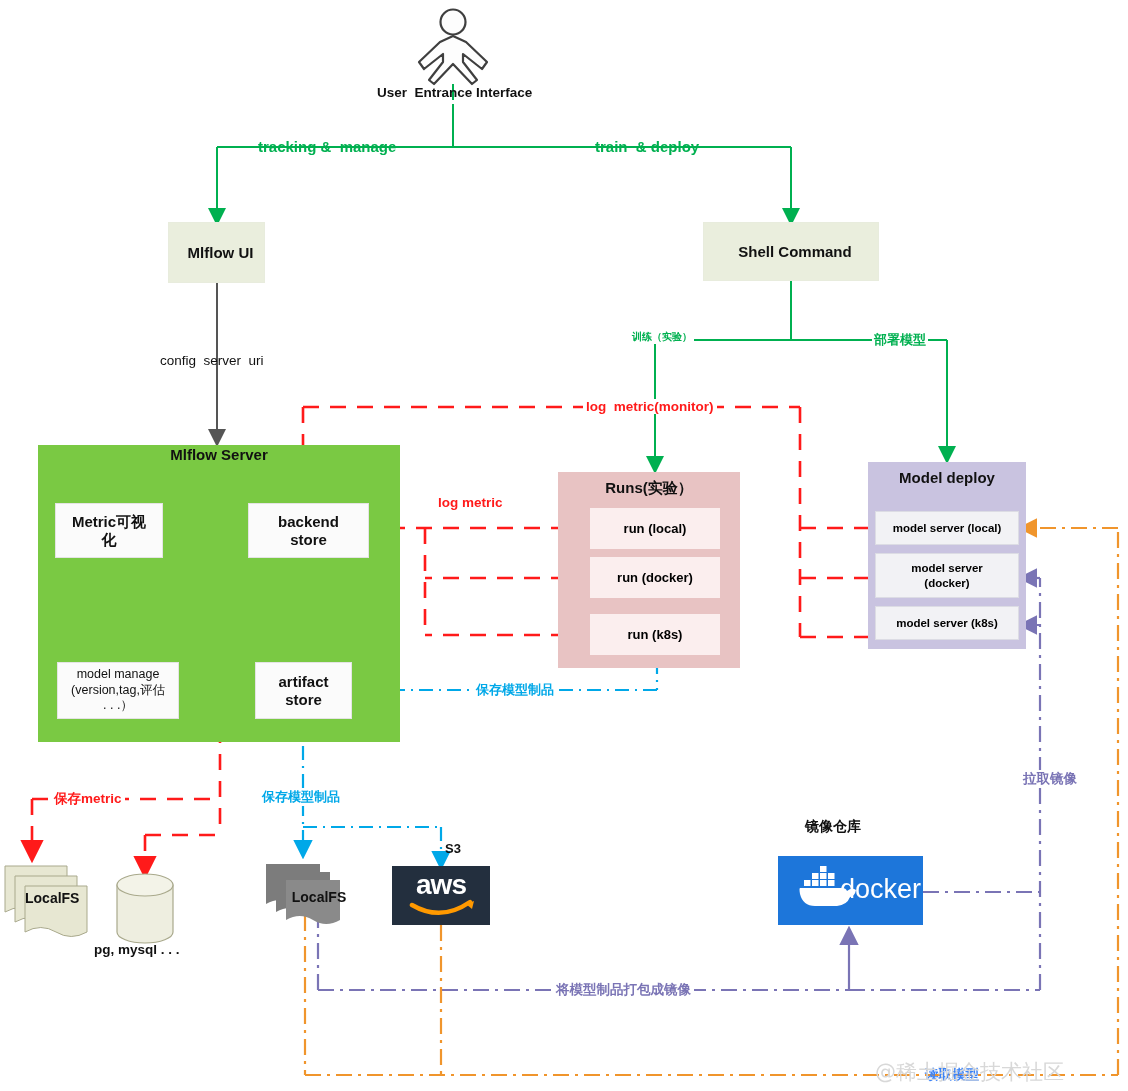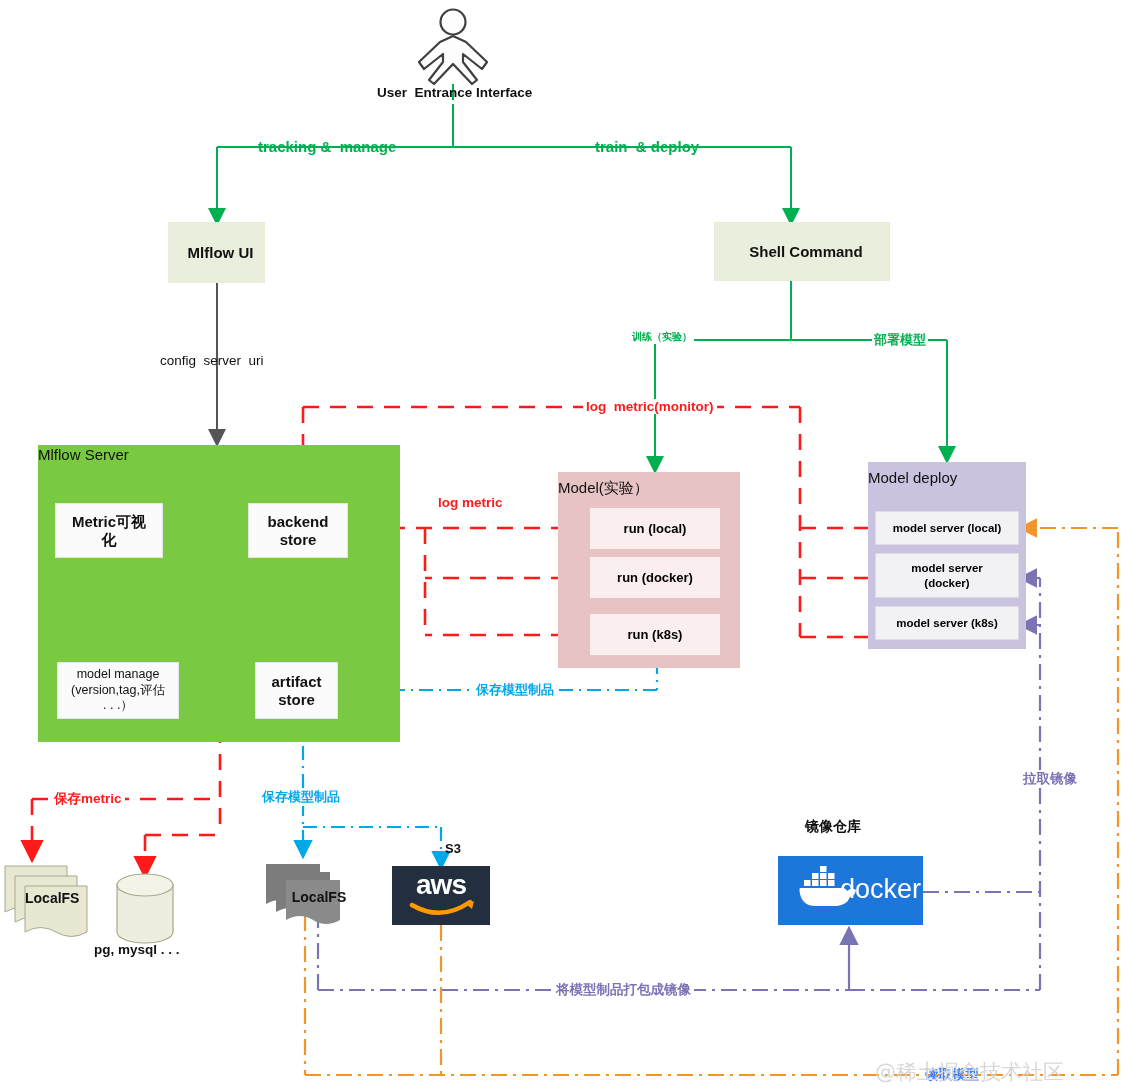--- a/index.html
+++ b/index.html
@@ -9,21 +9,21 @@
   .node{position:absolute;box-sizing:border-box;display:flex;align-items:center;justify-content:center;text-align:center;}
   .lbl{position:absolute;white-space:pre;}
 
   .boxGreenPale{background:#eaeedd;border:1px solid #e8ecdd;font-weight:bold;color:#111;font-size:15px;padding-left:8px;}
   .serverBox{background:#7ac943;}
   .runsBox{background:#e8c3c3;}
   .deployBox{background:#c9c3e0;}
   .innerWhite{background:#fbfbfb;border:1px solid #e4e4e4;font-weight:bold;color:#111;}
   .innerRuns{background:#fbeeee;}
   .innerDeploy{background:#f2f2f5;border:1px solid #dcdce4;}
-  .titleTxt{position:absolute;font-weight:normal;color:#111;white-space:pre;}
+  .titleTxt{position:absolute;font-weight:bold;color:#111;text-align:center;white-space:pre;}
 
   .grn{color:#00b050;font-weight:bold;}
   .red{color:#ff1a1a;font-weight:bold;}
   .cyan{color:#00a8e8;font-weight:bold;}
   .prp{color:#7a74b5;font-weight:bold;}
   .org{color:#3b82f6;font-weight:bold;}
   .blk{color:#111;}
 
   .awsBox{position:absolute;background:#232f3e;}
   .dockerBox{position:absolute;background:#1d76da;}
@@ -148,50 +148,50 @@
   <div class="lbl prp" style="left:1021px;top:770px;font-size:13.5px;background:#fff;padding:0 2px;">拉取镜像</div>
   <div class="lbl org" style="left:925px;top:1066px;font-size:13.5px;">读取模型</div>
   <div class="lbl blk" style="left:445px;top:841px;font-size:13px;font-weight:bold;">S3</div>
 
   <div class="lbl blk" style="left:377px;top:85px;font-size:13.5px;font-weight:bold;">User  Entrance Interface</div>
 
   <div class="node boxGreenPale" style="left:168px;top:222px;width:97px;height:61px;">
     <span>Mlflow UI</span>
   </div>
 
-  <div class="node boxGreenPale" style="left:703px;top:222px;width:176px;height:59px;margin-left:11px;">
+  <div class="node boxGreenPale" style="left:703px;top:222px;width:176px;height:59px;">
     <span>Shell Command</span>
   </div>
 
   <div class="node serverBox" style="left:38px;top:445px;width:362px;height:297px;display:block;"></div>
   <div class="titleTxt" style="left:38px;top:446px;width:362px;font-size:15px;">Mlflow Server</div>
 
   <div class="node innerWhite" style="left:55px;top:503px;width:108px;height:55px;font-size:15px;white-space:pre-line;line-height:1.2;">
     <span>Metric可视
 化</span>
   </div>
 
-  <div class="node innerWhite" style="left:248px;top:503px;width:100px;height:55px;font-size:15px;white-space:pre-line;line-height:1.2;">
+  <div class="node innerWhite" style="left:248px;top:503px;width:121px;height:55px;font-size:15px;white-space:pre-line;line-height:1.2;">
     <span>backend
 store</span>
   </div>
 
   <div class="node innerWhite" style="left:57px;top:662px;width:122px;height:57px;font-size:12.5px;white-space:pre-line;line-height:1.25;font-weight:normal;">
     <span>model manage
 (version,tag,评估
 . . .）</span>
   </div>
 
-  <div class="node innerWhite" style="left:255px;top:662px;width:83px;height:57px;font-size:15px;white-space:pre-line;line-height:1.2;">
+  <div class="node innerWhite" style="left:255px;top:662px;width:97px;height:57px;font-size:15px;white-space:pre-line;line-height:1.2;">
     <span>artifact
 store</span>
   </div>
 
   <div class="node runsBox" style="left:558px;top:472px;width:182px;height:196px;display:block;"></div>
-  <div class="titleTxt" style="left:558px;top:479px;width:182px;font-size:15px;">Model(实验）</div>
+  <div class="titleTxt" style="left:558px;top:479px;width:182px;font-size:15px;">Runs(实验）</div>
   <div class="node innerRuns" style="left:590px;top:557px;width:130px;height:41px;font-size:13px;font-weight:bold;">
     <span>run (docker)</span>
   </div>
   <div class="node innerRuns" style="left:590px;top:508px;width:130px;height:41px;font-size:13px;font-weight:bold;">
     <span>run (local)</span>
   </div>
   <div class="node innerRuns" style="left:590px;top:614px;width:130px;height:41px;font-size:13px;font-weight:bold;">
     <span>run (k8s)</span>
   </div>
 

